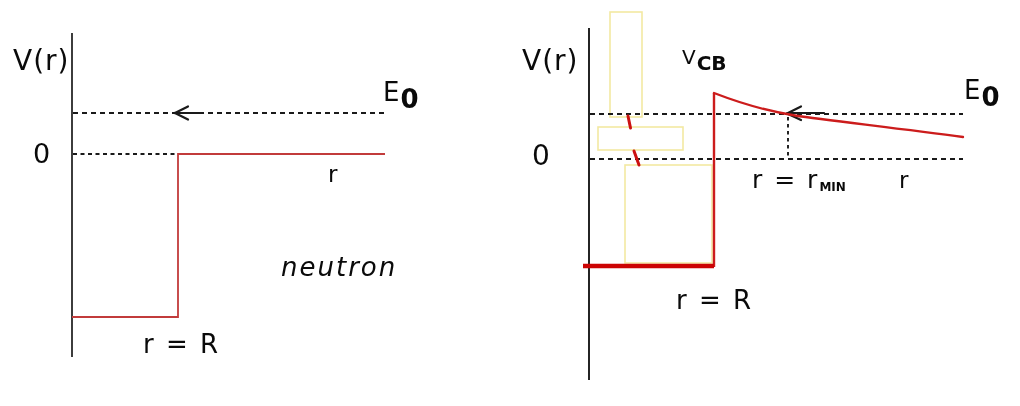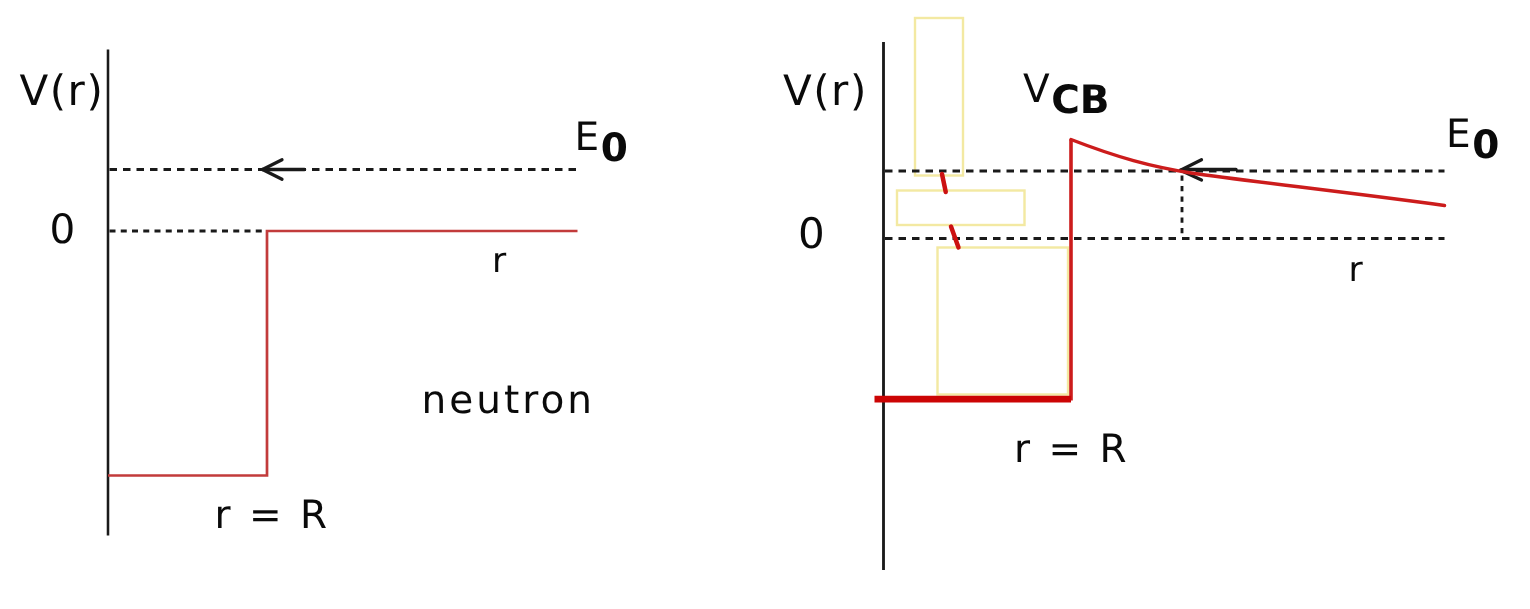--- a/index.html
+++ b/index.html
@@ -70,31 +70,32 @@
   </svg>
 
   <div class="lbl" style="left:13px; top:47px; font-size:28px;">V(r)</div>
 
   <div class="lbl" style="left:383px; top:79px; font-size:26px;"><span>E</span><span class="sub">0</span></div>
 
   <div class="lbl" style="left:33px; top:140px; font-size:27px;">0</div>
 
   <div class="lbl" style="left:328px; top:163px; font-size:23px;">r</div>
 
-  <div class="lbl" style="left:281px; top:254px; font-size:26px; letter-spacing:2px;">neutron</div>
+  <div class="lbl" style="left:281px; top:254px; font-size:26px; letter-spacing:2px;font-style:italic;">neutron</div>
 
   <div class="lbl" style="left:143px; top:331px; font-size:26px; letter-spacing:2px;">r = R</div>
 
   <div class="lbl" style="left:522px; top:47px; font-size:28px;">V(r)</div>
 
-  <div class="lbl" style="left:682px; top:47px; font-size:26px;"><span>V</span><span class="sub">CB</span></div>
+  <div class="lbl" style="left:682px; top:47px; font-size:20px;"><span>V</span><span class="sub">CB</span></div>
 
   <div class="lbl" style="left:964px; top:77px; font-size:26px;"><span>E</span><span class="sub">0</span></div>
 
   <div class="lbl" style="left:532px; top:142px; font-size:28px;">0</div>
 
+  <div class="lbl" style="left:752px; top:167px; font-size:25px; letter-spacing:2px;"><span>r = r</span><span class="sub" style="font-size:12px;">MIN</span></div>
 
   <div class="lbl" style="left:899px; top:169px; font-size:23px;">r</div>
 
   <div class="lbl" style="left:676px; top:287px; font-size:26px; letter-spacing:2px;">r = R</div>
 
 
 </div>
 
 </body></html>

